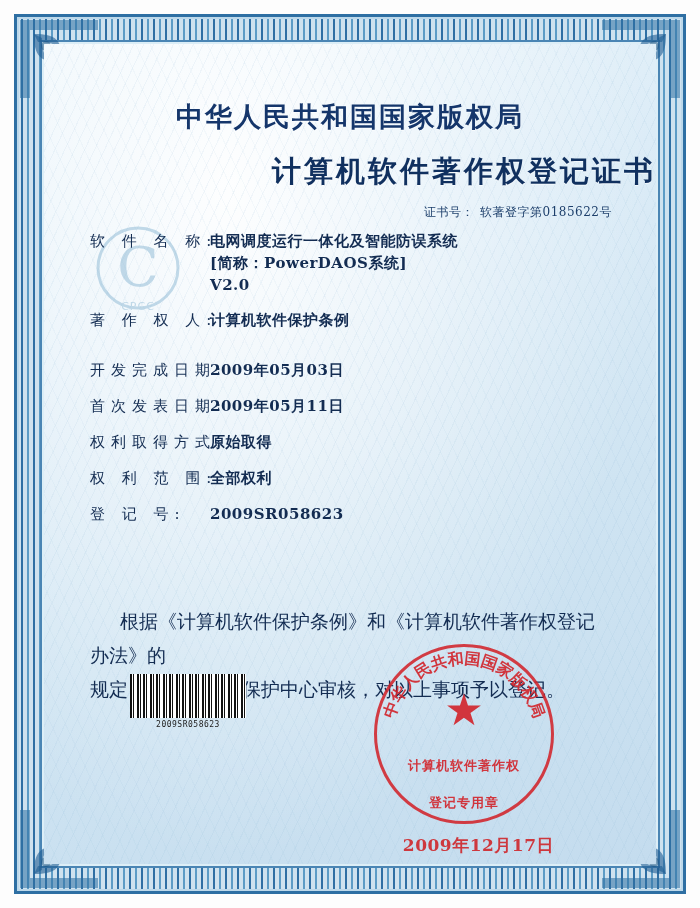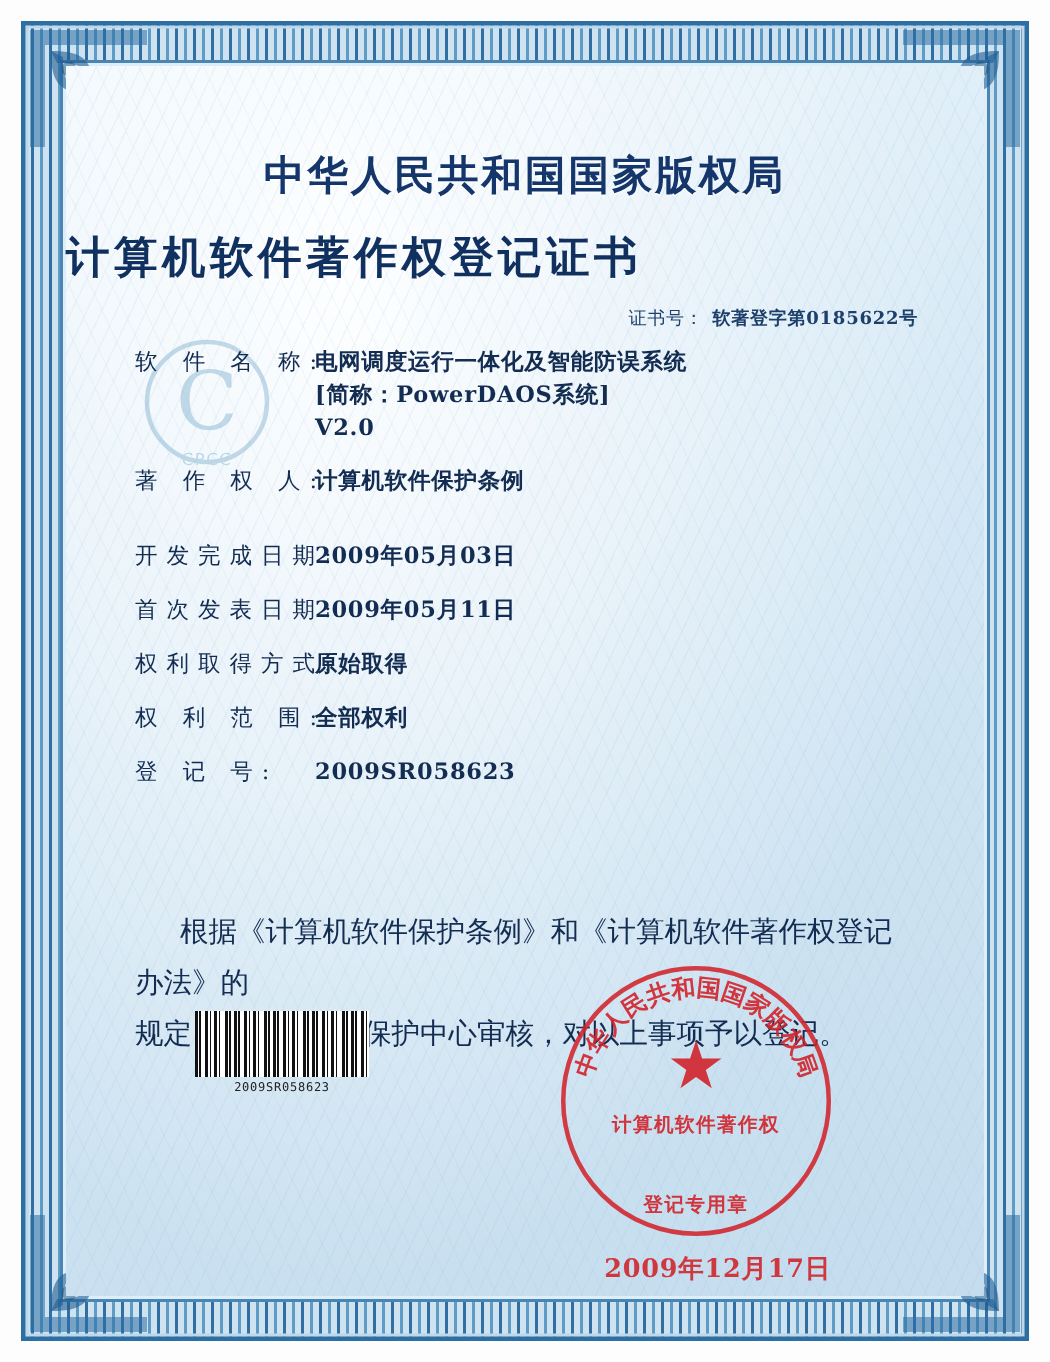--- a/index.html
+++ b/index.html
@@ -124,41 +124,41 @@
     color: #15366b;
     font-weight: bold;
     font-family: "DejaVu Serif", "Liberation Serif", serif;
     text-shadow: 0 1px 0 rgba(255,255,255,0.6);
   }
   .title-sub {
     position: absolute;
     top: 108px;
     left: 0;
     right: 0;
-    text-align: left;
+    text-align: right;
     font-size: 29px;
     letter-spacing: 3px;
     color: #10305f;
     font-weight: bold;
     font-family: "DejaVu Serif", "Liberation Serif", serif;
     text-shadow: 0 1px 0 rgba(255,255,255,0.6);
   }
 
   
   .cert-no {
     position: absolute;
     top: 160px;
     right: 44px;
     font-size: 12px;
     color: #1d3f6b;
     letter-spacing: 0.5px;
     font-family: "DejaVu Serif", "Liberation Serif", serif;
   }
   .cert-no .cert-no-label { margin-right: 6px; }
-  .cert-no .cert-no-value { font-weight: bold; text-align: right; }
+  .cert-no .cert-no-value { font-weight: normal; text-align: right; }
 
   
   .cpcc-logo {
     position: absolute;
     left: 46px;
     top: 180px;
     width: 96px;
     height: 96px;
     opacity: 0.45;
   }
@@ -269,21 +269,21 @@
     left: 0;
     right: 0;
     text-align: center;
     color: #d2232a;
     font-size: 13px;
     font-weight: bold;
     opacity: 0.9;
     font-family: "DejaVu Serif", "Liberation Serif", serif;
     letter-spacing: 1px;
   }
-  .seal-line1 { top: 97px; }
+  .seal-line1 { top: 113px; }
   .seal-line2 { top: 117px; margin-top: 33px; }
 
   .seal-date {
     position: absolute;
     left: 330px;
     top: 790px;
     width: 180px;
     text-align: right;
     color: #cf2a2f;
     font-size: 17px;

